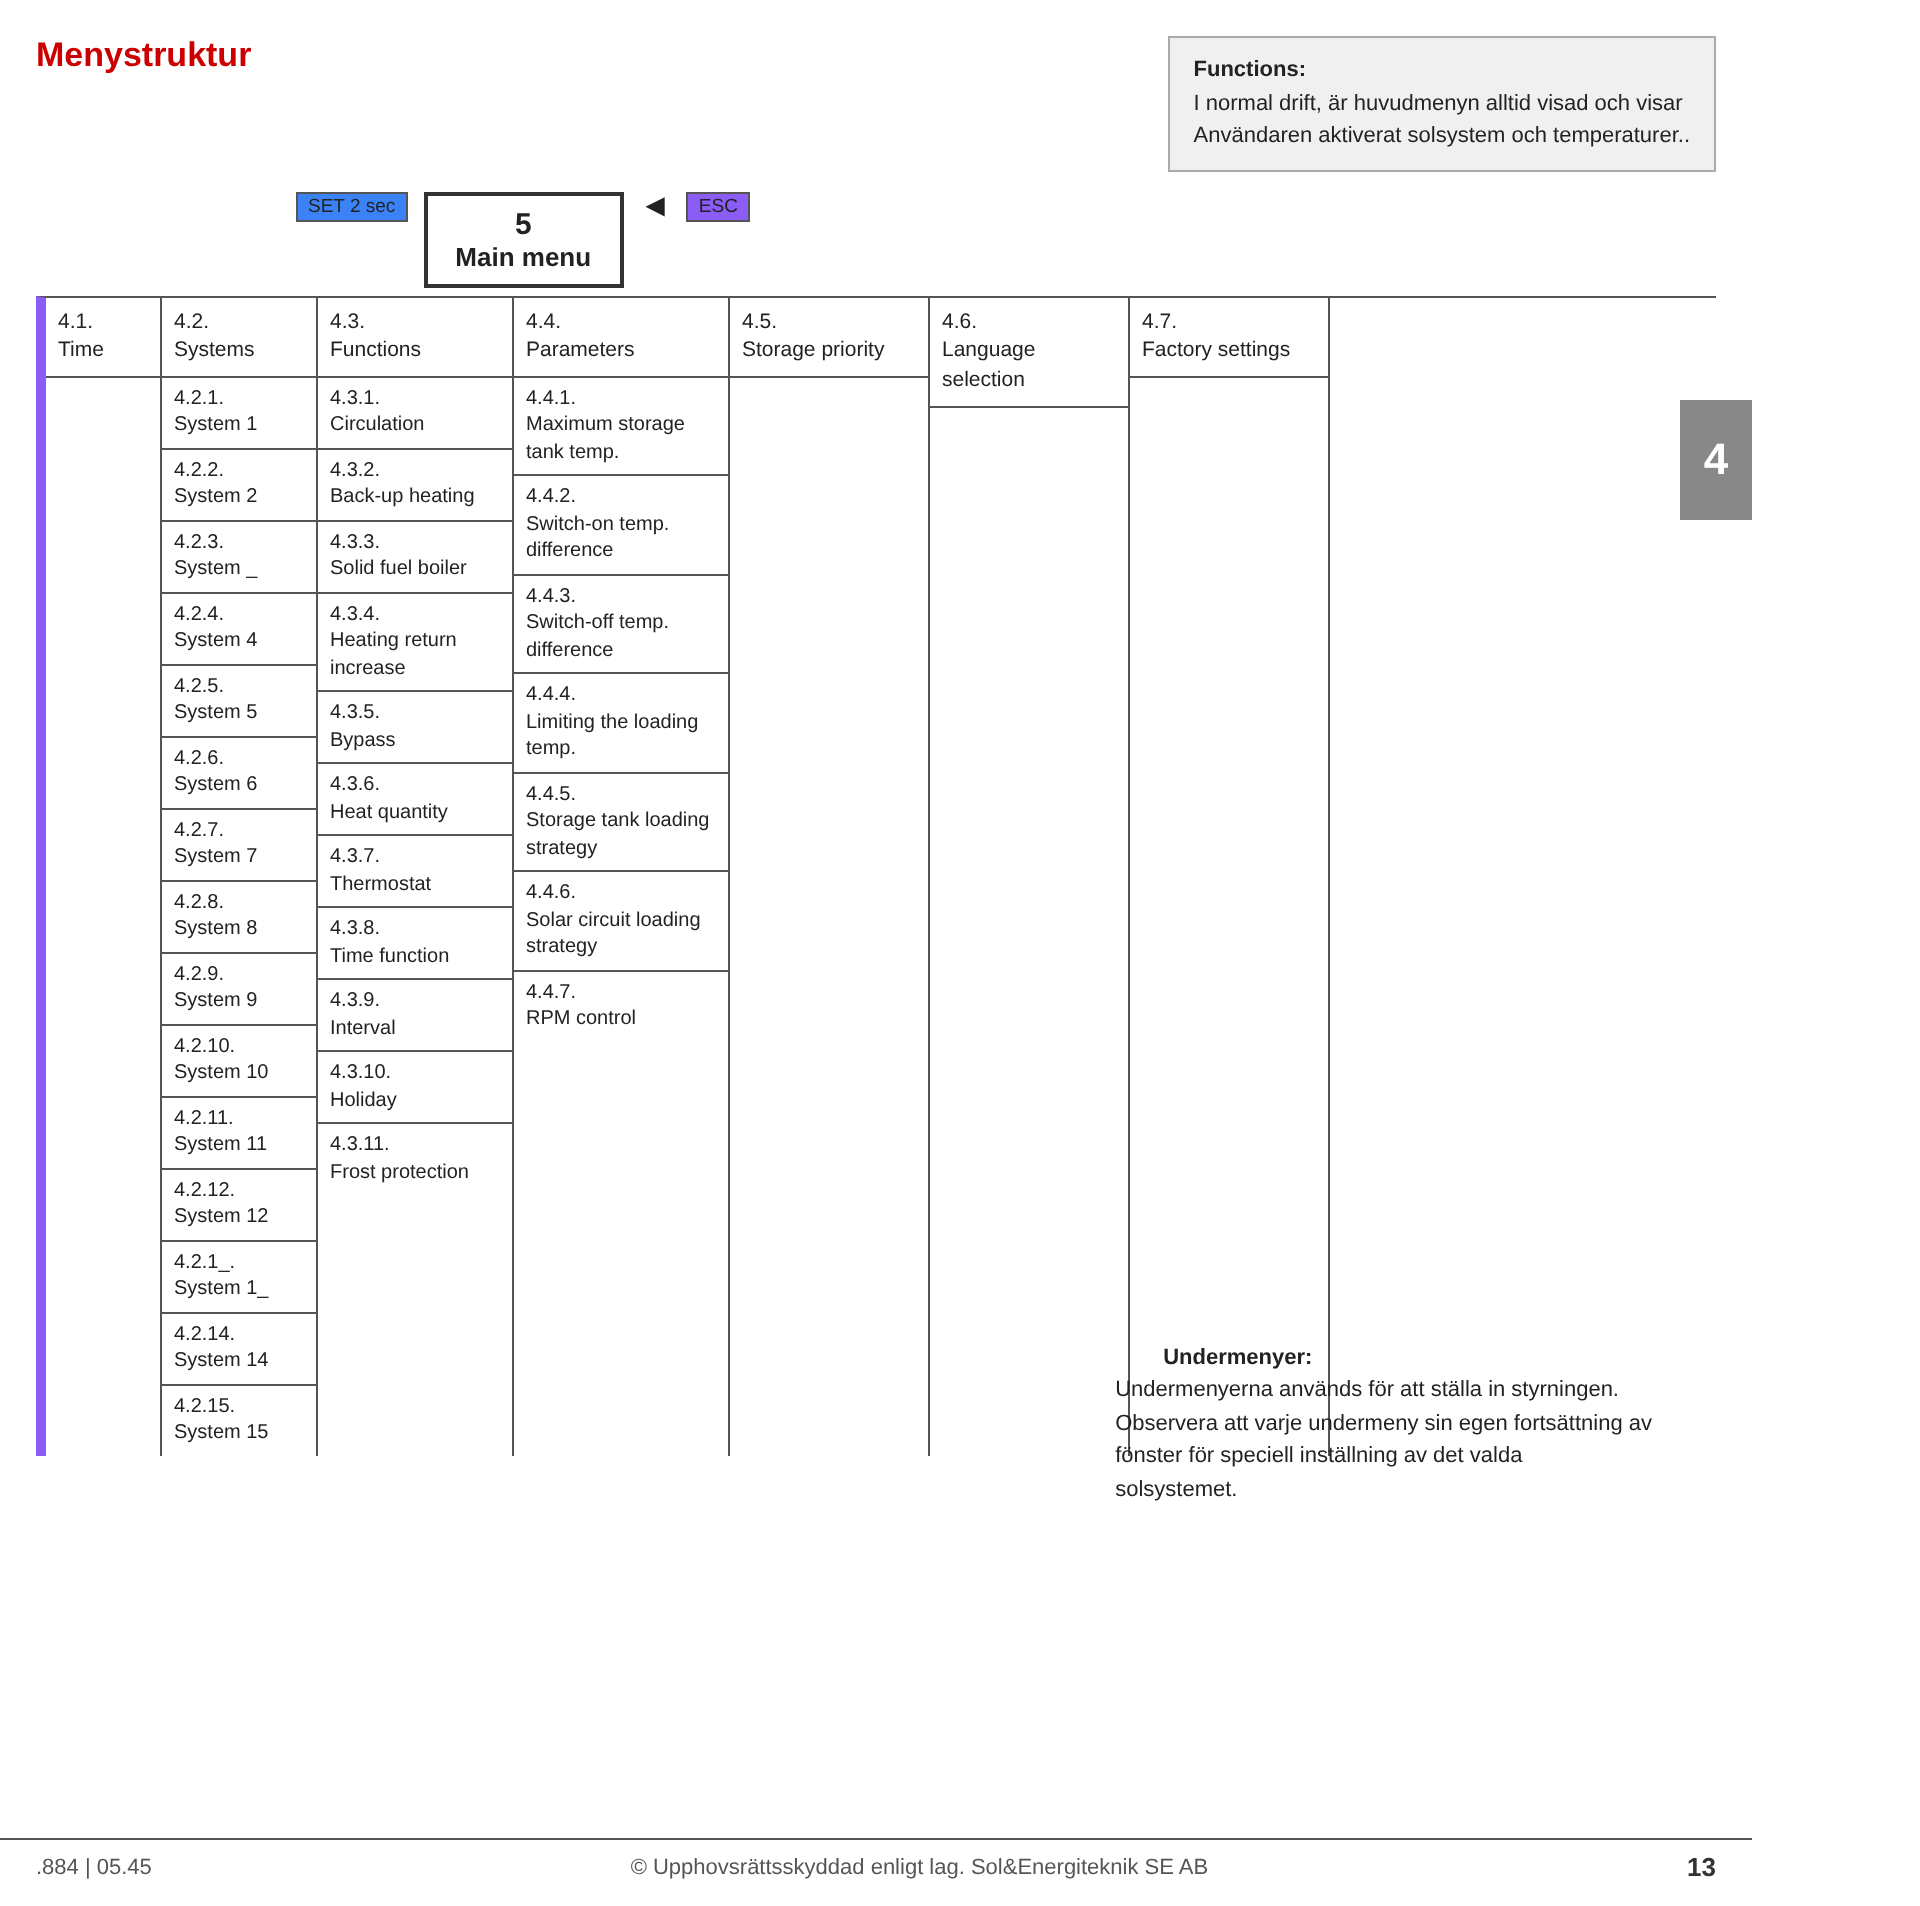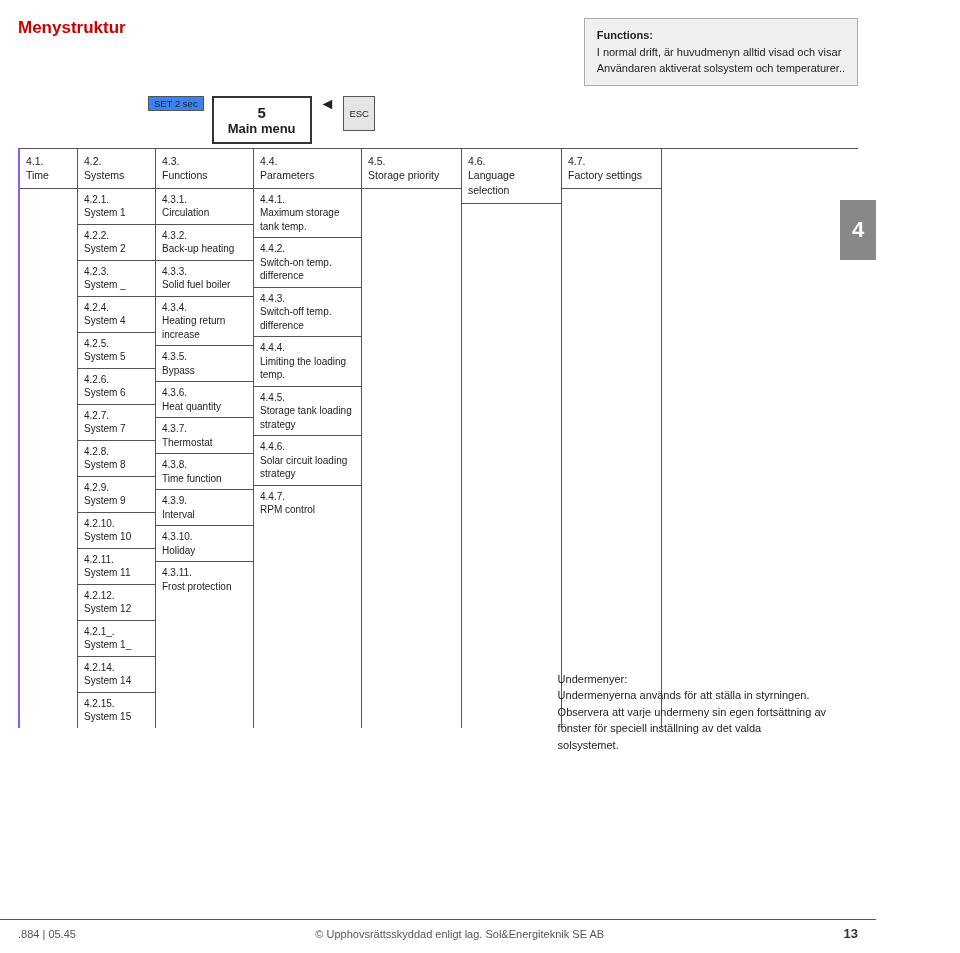--- a/index.html
+++ b/index.html
@@ -63,21 +63,22 @@
     
     .undermenyer-box {
       position: absolute;
       right: 50px;
       bottom: 200px;
       max-width: 320px;
       font-size: 11px;
       line-height: 1.5;
     }
     .undermenyer-box strong {
-      font-weight: normal;
+      font-weight: bold;
+      margin-left: 24px;
     }
 
     
     .footer {
       position: absolute;
       bottom: 12px;
       left: 0;
       right: 0;
       display: flex;
       justify-content: space-between;
@@ -93,21 +94,21 @@
 
     
     .grid-wrapper {
       display: flex;
       flex-direction: column;
       margin-top: 4px;
     }
 
     .main-grid {
       border-top: 1px solid #555;
-      border-left: 2px solid #8b5cf6;
+      border-left: 5px solid #8b5cf6;
       display: flex;
       flex-direction: row;
       align-items: stretch;
     }
 
     .grid-col {
       display: flex;
       flex-direction: column;
       border-right: 1px solid #555;
     }
@@ -155,22 +156,22 @@
     .set-badge {
       border: 1px solid #555;
       font-size: 9.5px;
       padding: 1px 5px;
       background: #3b82f6;
       white-space: nowrap;
     }
     .esc-badge {
       border: 1px solid #555;
       font-size: 9.5px;
-      padding: 11px 5px;
-      background: #e5e5e5;
+      padding: 1px 5px;
+      background: #8b5cf6;
     }
 
     .mm-box {
       border: 2px solid #333;
       padding: 6px 14px;
       text-align: center;
       font-weight: bold;
       font-size: 13px;
     }
     .mm-num { font-size: 15px; display: block; }

